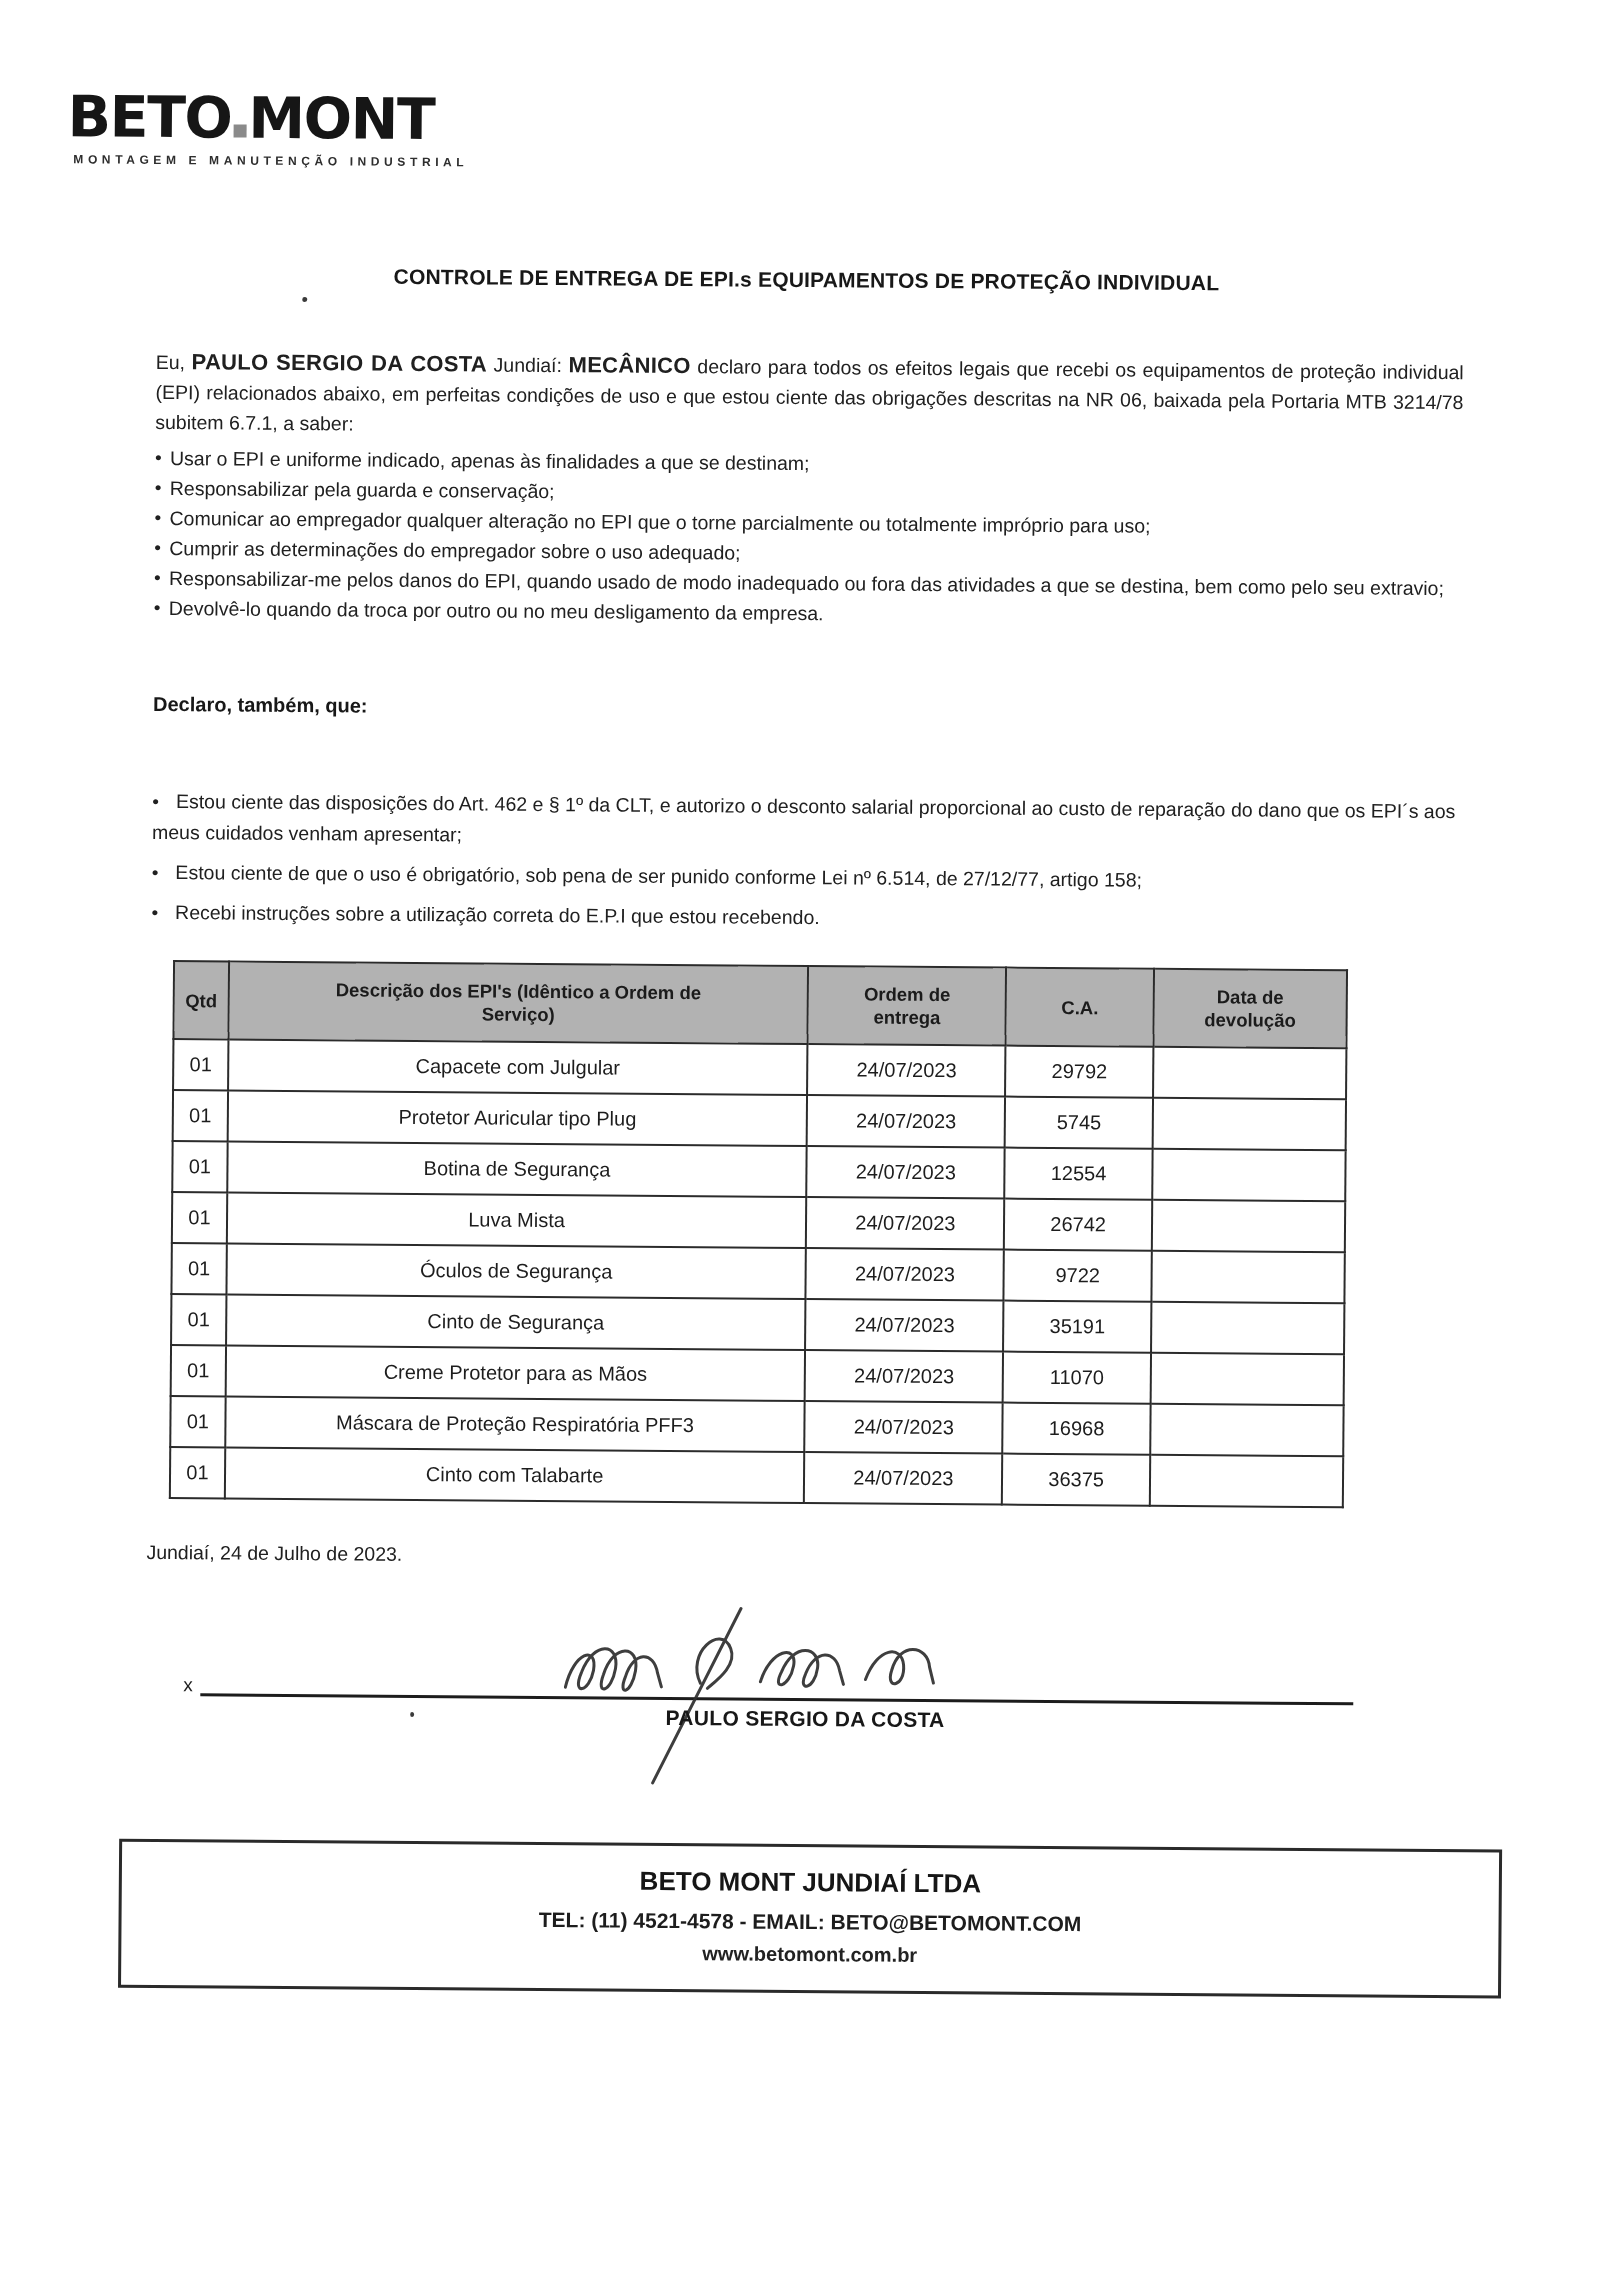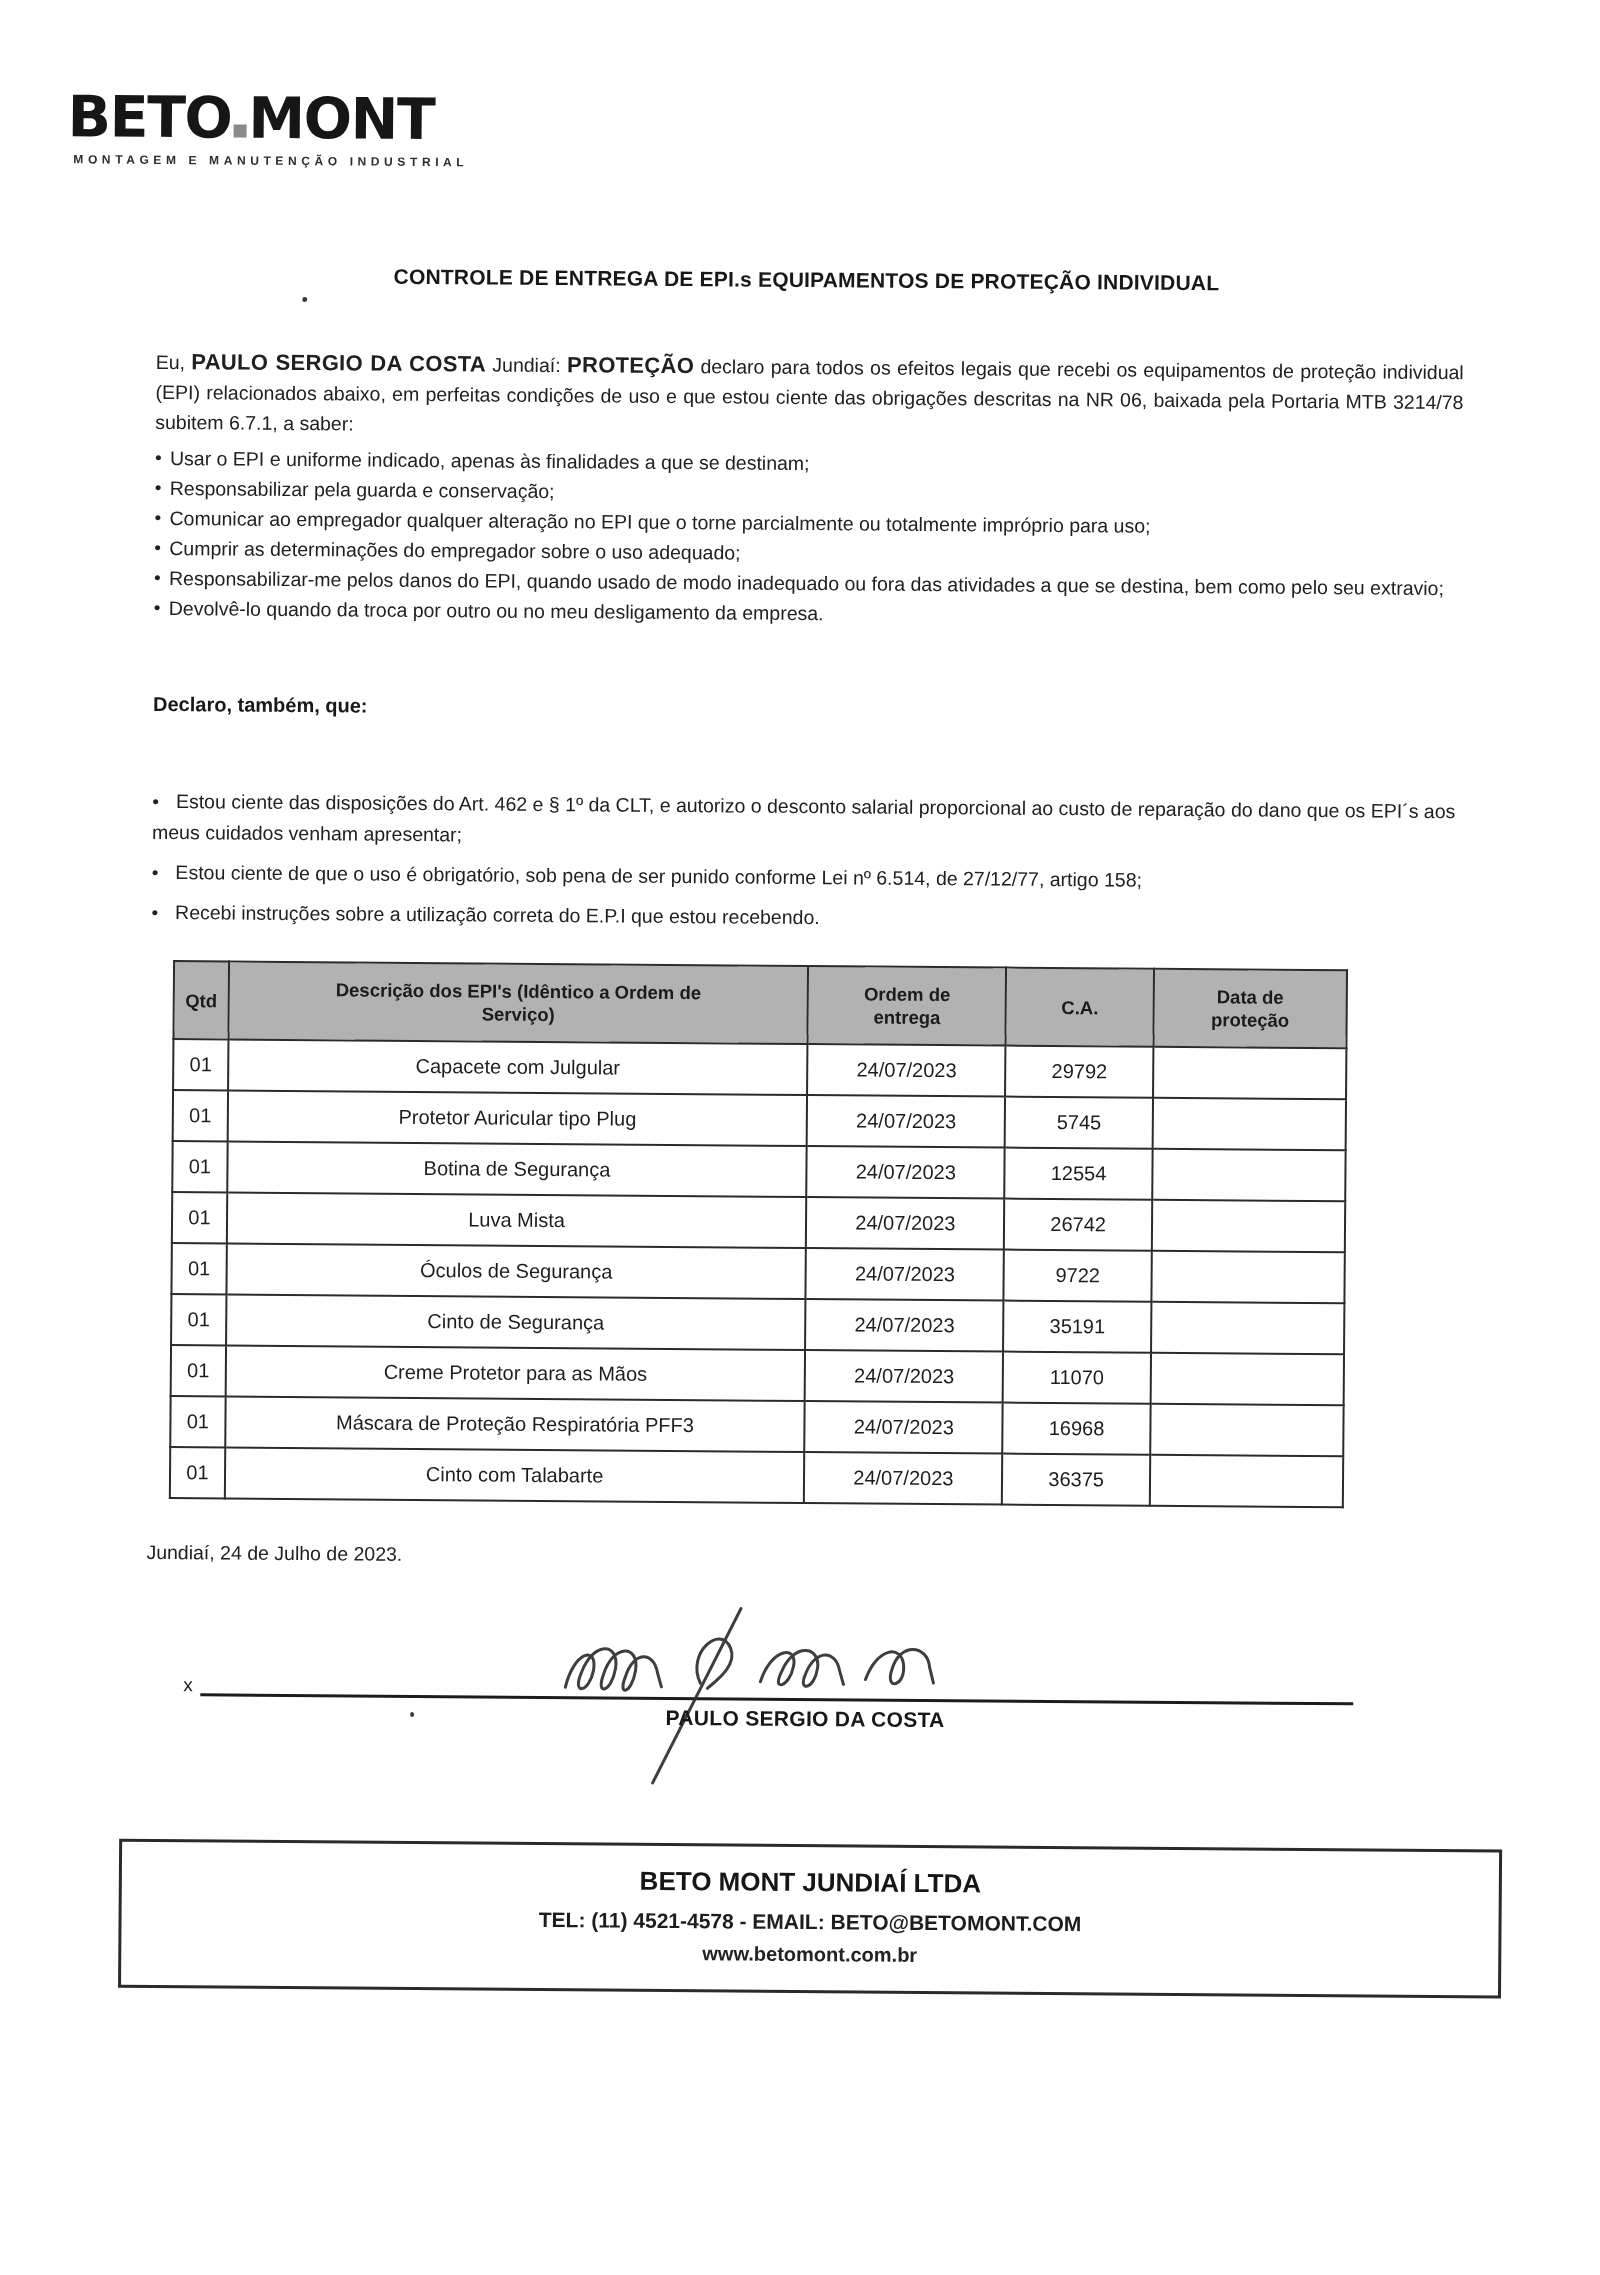--- a/index.html
+++ b/index.html
@@ -128,21 +128,21 @@
 
   <div class="doc-title">
     <span>CONTROLE DE ENTREGA DE EPI.s EQUIPAMENTOS DE PROTEÇÃO INDIVIDUAL</span>
     <span class="title-dot"></span>
   </div>
 
   <p class="intro">
     <span>Eu,</span>
     <span class="b-name">PAULO SERGIO DA COSTA</span>
     <span>Jundiaí:</span>
-    <span class="b-name">PROTEÇÃO</span>
+    <span class="b-name">MECÂNICO</span>
     <span>declaro para todos os efeitos legais que recebi os equipamentos de proteção individual (EPI) relacionados abaixo, em perfeitas condições de uso e que estou ciente das obrigações descritas na NR 06, baixada pela Portaria MTB 3214/78 subitem 6.7.1, a saber:</span>
   </p>
 
   <ul class="obligations">
       <li>Usar o EPI e uniforme indicado, apenas às finalidades a que se destinam;</li>
       <li>Responsabilizar pela guarda e conservação;</li>
       <li>Comunicar ao empregador qualquer alteração no EPI que o torne parcialmente ou totalmente impróprio para uso;</li>
       <li>Cumprir as determinações do empregador sobre o uso adequado;</li>
       <li>Responsabilizar-me pelos danos do EPI, quando usado de modo inadequado ou fora das atividades a que se destina, bem como pelo seu extravio;</li>
       <li>Devolvê-lo quando da troca por outro ou no meu desligamento da empresa.</li>
@@ -156,21 +156,21 @@
       <li>Recebi instruções sobre a utilização correta do E.P.I que estou recebendo.</li>
     </ul>
 
   <table class="epi-table">
     <thead>
       <tr>
         <th class="col-qtd"><span>Qtd</span></th>
         <th class="col-desc"><span>Descrição dos EPI's (Idêntico a Ordem de Serviço)</span></th>
         <th class="col-date"><span>Ordem de entrega</span></th>
         <th class="col-ca"><span>C.A.</span></th>
-        <th class="col-dev"><span>Data de proteção</span></th>
+        <th class="col-dev"><span>Data de devolução</span></th>
       </tr>
     </thead>
     <tbody>
         <tr>
           <td class="col-qtd">01</td>
           <td class="col-desc">Capacete com Julgular</td>
           <td class="col-date">24/07/2023</td>
           <td class="col-ca">29792</td>
           <td class="col-dev"></td>
         </tr>

